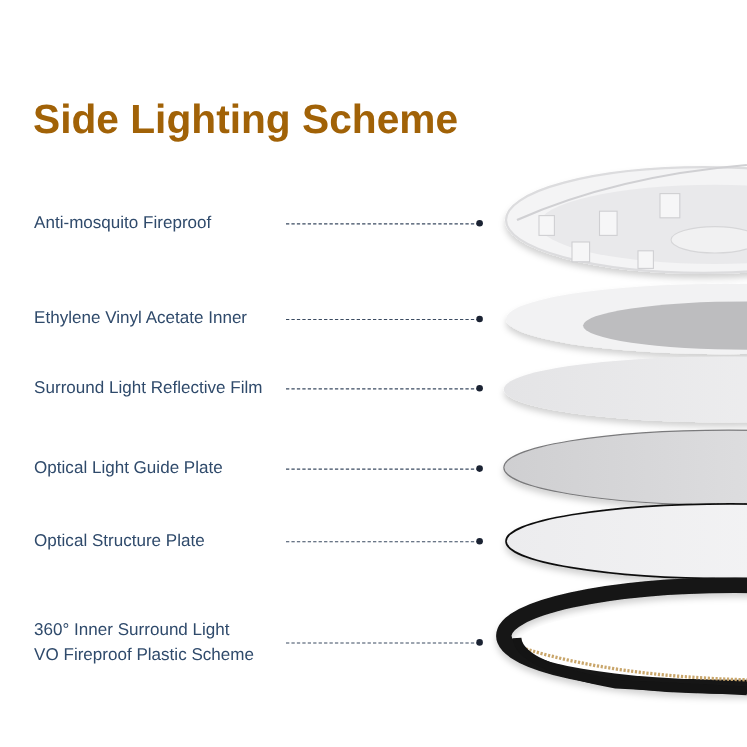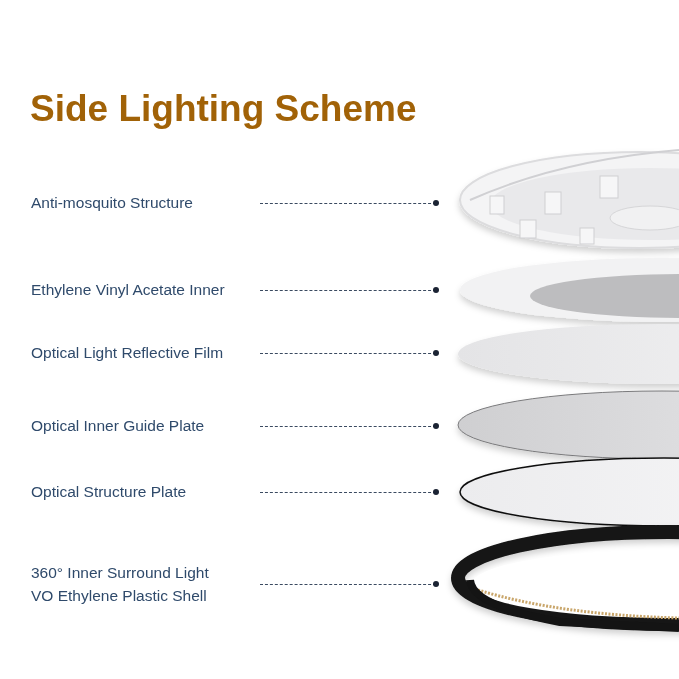--- a/index.html
+++ b/index.html
@@ -64,36 +64,36 @@
   </g>
 
   <g>
     <ellipse cx="668" cy="578" rx="210" ry="46" fill="none" stroke="#141414" stroke-width="14" filter="url(#sh)"></ellipse>
     <ellipse cx="668" cy="584" rx="196" ry="34" fill="#ffffff"></ellipse>
     <path d="M478 590 Q560 615 679 618" fill="none" stroke="#c9a66b" stroke-width="3" stroke-dasharray="2 1.5"></path>
     <path d="M470 580 Q472 606 560 622 L679 628" fill="none" stroke="#141414" stroke-width="8"></path>
   </g>
 </svg>
 
-<div class="label" style="top:192px;">Anti-mosquito Structure</div>
+<div class="label" style="top:192px;">Anti-mosquito Fireproof</div>
 <div class="leader" style="top:203px;"></div>
 <div class="dot" style="top:200px;"></div>
 
 <div class="label" style="top:279px;">Ethylene Vinyl Acetate Inner</div>
 <div class="leader" style="top:290px;"></div>
 <div class="dot" style="top:287px;"></div>
 
-<div class="label" style="top:342px;">Optical Light Reflective Film</div>
+<div class="label" style="top:342px;">Surround Light Reflective Film</div>
 <div class="leader" style="top:353px;"></div>
 <div class="dot" style="top:350px;"></div>
 
-<div class="label" style="top:415px;">Optical Inner Guide Plate</div>
+<div class="label" style="top:415px;">Optical Light Guide Plate</div>
 <div class="leader" style="top:426px;"></div>
 <div class="dot" style="top:423px;"></div>
 
 <div class="label" style="top:481px;">Optical Structure Plate</div>
 <div class="leader" style="top:492px;"></div>
 <div class="dot" style="top:489px;"></div>
 
 <div class="label" style="top:562px;">360° Inner Surround Light</div>
-<div class="label" style="top:585px;">VO Ethylene Plastic Shell</div>
+<div class="label" style="top:585px;">VO Fireproof Plastic Scheme</div>
 <div class="leader" style="top:584px;"></div>
 <div class="dot" style="top:581px;"></div>
 
 </body></html>

